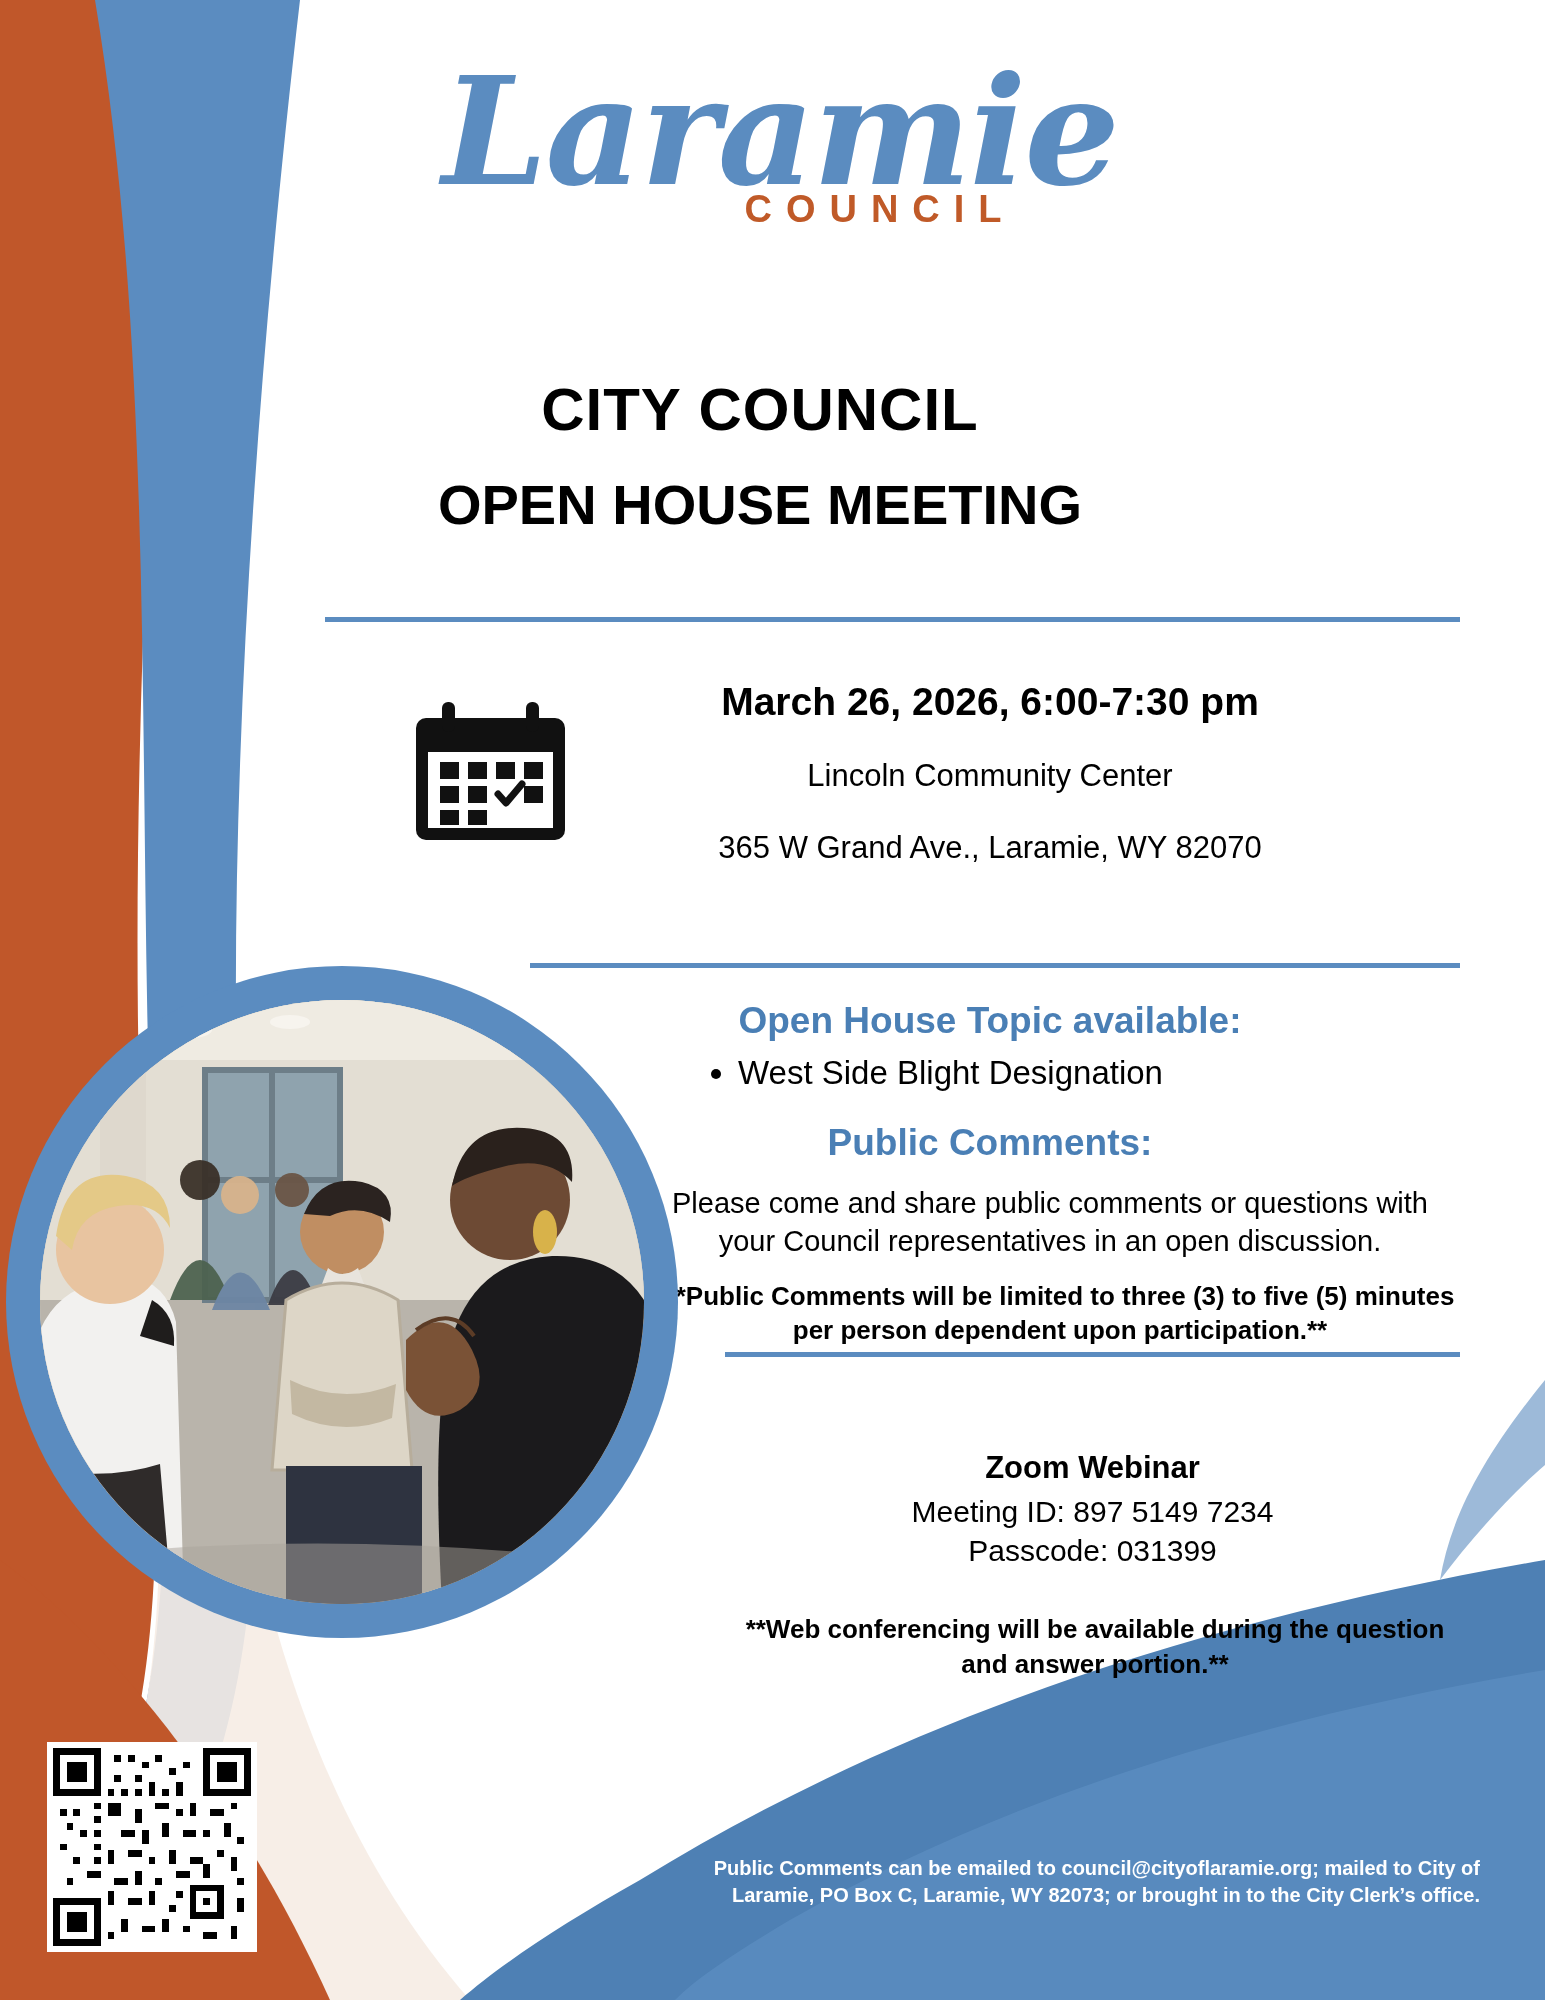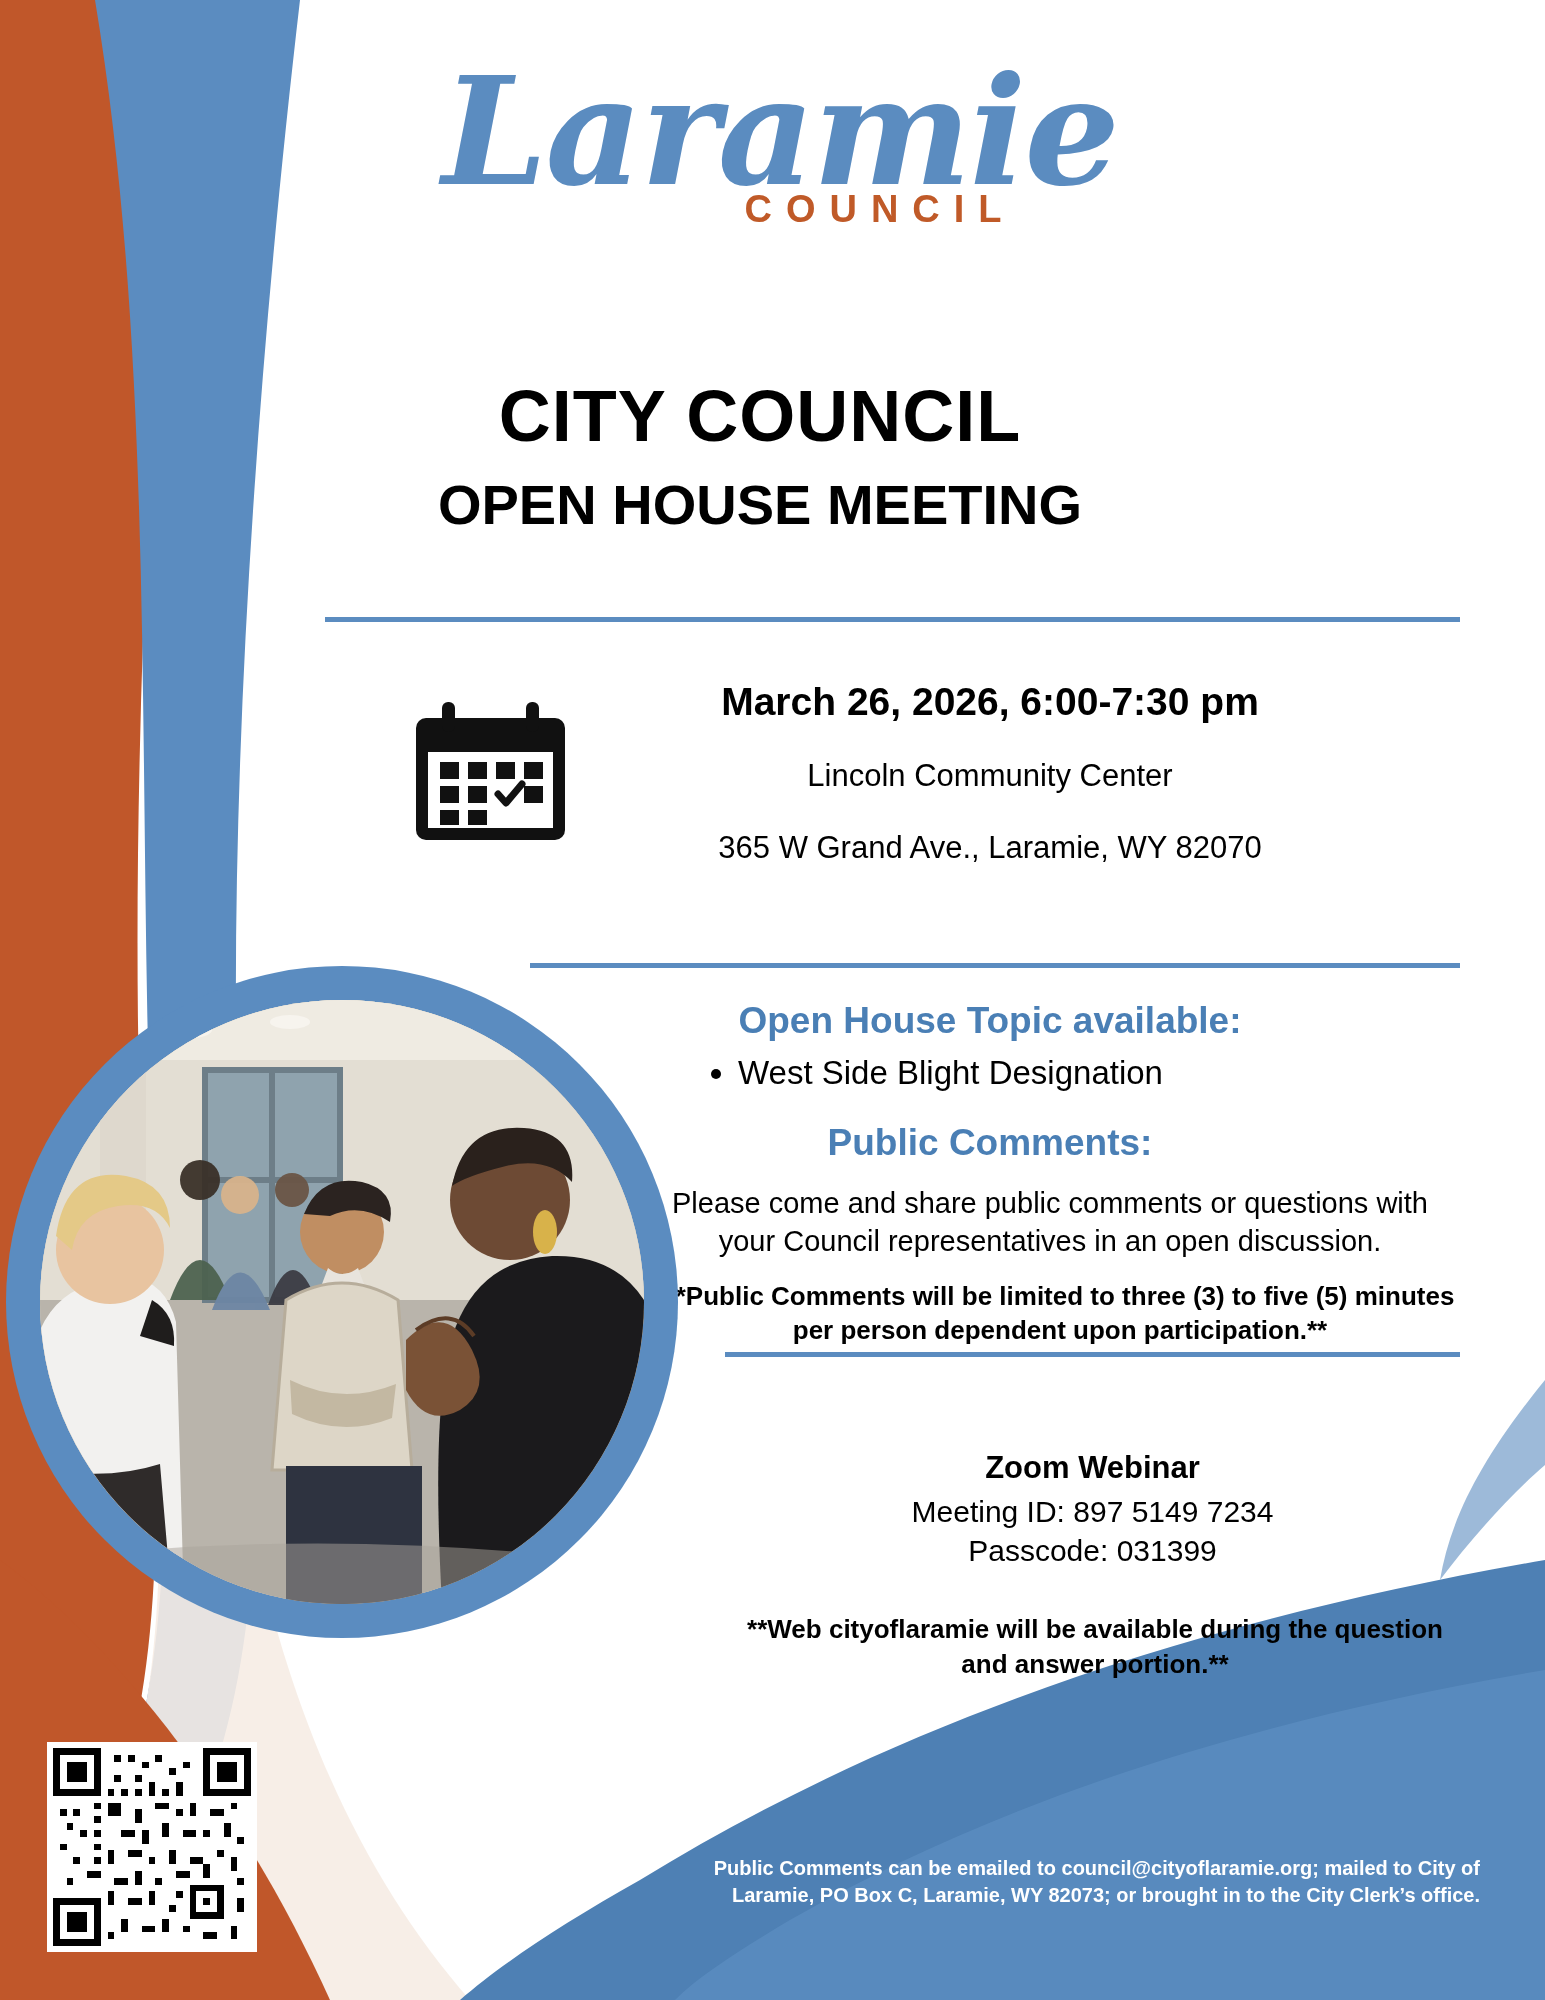--- a/index.html
+++ b/index.html
@@ -56,21 +56,21 @@
     color: #c05a28;
   }
 
   
   .title-main {
     position: absolute;
     left: 260px;
     top: 375px;
     width: 1000px;
     text-align: center;
-    font-size: 72px;
+    font-size: 60px;
     font-weight: bold;
     color: #000;
     letter-spacing: 1px;
   }
   .title-sub {
     position: absolute;
     left: 260px;
     top: 472px;
     width: 1000px;
     text-align: center;
@@ -323,21 +323,21 @@
   <div class="pc-body">Please come and share public comments or questions with your Council representatives in an open discussion.</div>
   <div class="pc-note">**Public Comments will be limited to three (3) to five (5) minutes per person dependent upon participation.**</div>
 
   <div class="rule rule3"></div>
 
   <div class="zoom-title">Zoom Webinar</div>
   <div class="zoom-lines">
     <div>Meeting ID: 897 5149 7234</div>
     <div>Passcode: 031399</div>
   </div>
-  <div class="zoom-note">**Web cityoflaramie will be available during the question and answer portion.**</div>
+  <div class="zoom-note">**Web conferencing will be available during the question and answer portion.**</div>
 
   <div class="photo-ring">
     <div class="photo-inner">
       <svg class="photo-svg" viewBox="0 0 604 604" width="604" height="604">
         <rect x="0" y="0" width="604" height="604" fill="#cfcabf"></rect>
 
         <rect x="0" y="0" width="604" height="300" fill="#e3ded3"></rect>
         <rect x="0" y="0" width="604" height="60" fill="#efebe2"></rect>
         <rect x="0" y="300" width="604" height="304" fill="#b9b4ab"></rect>
 

